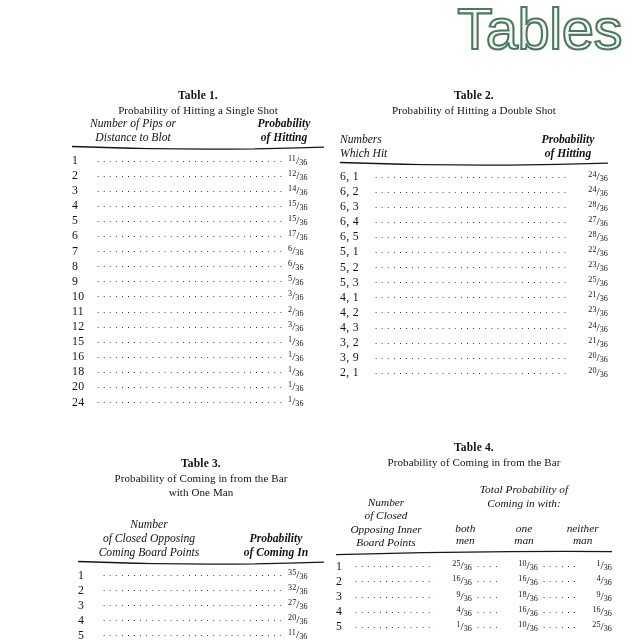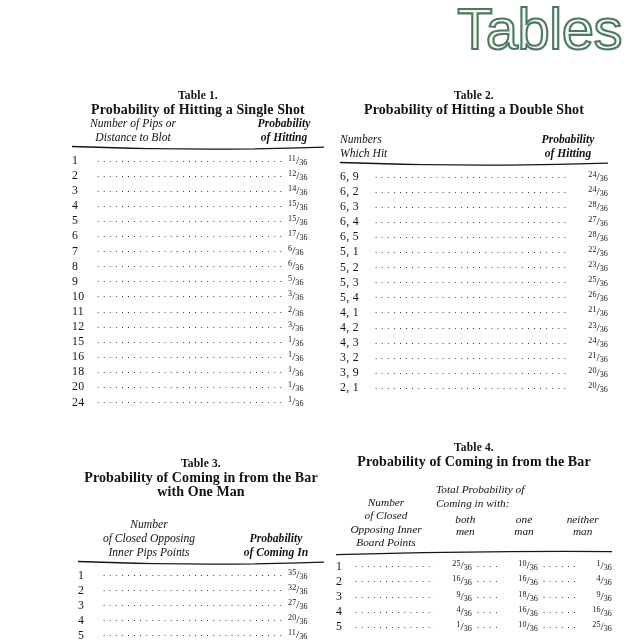--- a/index.html
+++ b/index.html
@@ -41,22 +41,22 @@
     font-weight: 700;
     font-size: 11.5px;
     line-height: 14.5px;
     letter-spacing: 0.15px;
   }
   .tbl-caption .cap-num {
     font-weight: 700;
     font-size: 11.5px;
   }
   .tbl-caption .cap-line {
-    font-weight: 700;
-    font-size: 14px;
+    font-weight: 400;
+    font-size: 11px;
     letter-spacing: 0.1px;
   }
 
   .col-heads {
     display: flex;
     justify-content: space-between;
     align-items: flex-end;
     font-style: italic;
     font-size: 11.6px;
     line-height: 14px;
@@ -153,26 +153,26 @@
     font-size: 11.3px;
     line-height: 13.4px;
   }
   #t4-heads .h-num {
     width: 100px;
     text-align: center;
     padding-top: 13px;
   }
   #t4-heads .h-total { flex: 1 1 auto; }
   #t4-heads .h-total .tot-title {
-    text-align: left;
+    text-align: center;
     line-height: 13.6px;
   }
   #t4-heads .h-total .sub-row {
     display: flex;
-    margin-top: 3px;
+    margin-top: 12px;
   }
   #t4-heads .h-total .sub {
     flex: 1 1 0;
     text-align: center;
     line-height: 12.2px;
   }
   #table4 .rows { margin-top: 2px; }
   #table4 .row4 {
     display: flex;
     align-items: baseline;
@@ -318,21 +318,21 @@
       <div>of Hitting</div>
     </div>
   </div>
   <span class="rule">
     <svg viewBox="0 0 268 7" preserveAspectRatio="none">
         <path d="M0 1.5 Q134 6.5 268 2.2" stroke="#1a1713" stroke-width="1.3" fill="none"></path>
       </svg>
   </span>
   <div class="rows">
       <div class="row">
-        <span class="r-label">6, 9</span>
+        <span class="r-label">6, 1</span>
         <span class="leader"></span>
         <span class="frac"><span class="num">24</span><span class="sl">/</span><span class="den">36</span></span>
       </div>
       <div class="row">
         <span class="r-label">6, 2</span>
         <span class="leader"></span>
         <span class="frac"><span class="num">24</span><span class="sl">/</span><span class="den">36</span></span>
       </div>
       <div class="row">
         <span class="r-label">6, 3</span>
@@ -356,25 +356,20 @@
       </div>
       <div class="row">
         <span class="r-label">5, 2</span>
         <span class="leader"></span>
         <span class="frac"><span class="num">23</span><span class="sl">/</span><span class="den">36</span></span>
       </div>
       <div class="row">
         <span class="r-label">5, 3</span>
         <span class="leader"></span>
         <span class="frac"><span class="num">25</span><span class="sl">/</span><span class="den">36</span></span>
-      </div>
-      <div class="row">
-        <span class="r-label">5, 4</span>
-        <span class="leader"></span>
-        <span class="frac"><span class="num">26</span><span class="sl">/</span><span class="den">36</span></span>
       </div>
       <div class="row">
         <span class="r-label">4, 1</span>
         <span class="leader"></span>
         <span class="frac"><span class="num">21</span><span class="sl">/</span><span class="den">36</span></span>
       </div>
       <div class="row">
         <span class="r-label">4, 2</span>
         <span class="leader"></span>
         <span class="frac"><span class="num">23</span><span class="sl">/</span><span class="den">36</span></span>
@@ -405,21 +400,21 @@
 <section class="tbl" id="table3">
   <div class="tbl-caption">
     <div class="cap-num">Table 3.</div>
     <div class="cap-line">Probability of Coming in from the Bar</div>
     <div class="cap-line">with One Man</div>
   </div>
   <div class="col-heads">
     <div class="h-left">
       <div>Number</div>
       <div>of Closed Opposing</div>
-      <div>Inner Pips Points</div>
+      <div>Coming Board Points</div>
     </div>
     <div class="h-right">
       <div>Probability</div>
       <div>of Coming In</div>
     </div>
   </div>
   <span class="rule">
     <svg viewBox="0 0 246 7" preserveAspectRatio="none">
         <path d="M0 1.5 Q123 6.5 246 2.2" stroke="#1a1713" stroke-width="1.3" fill="none"></path>
       </svg>

